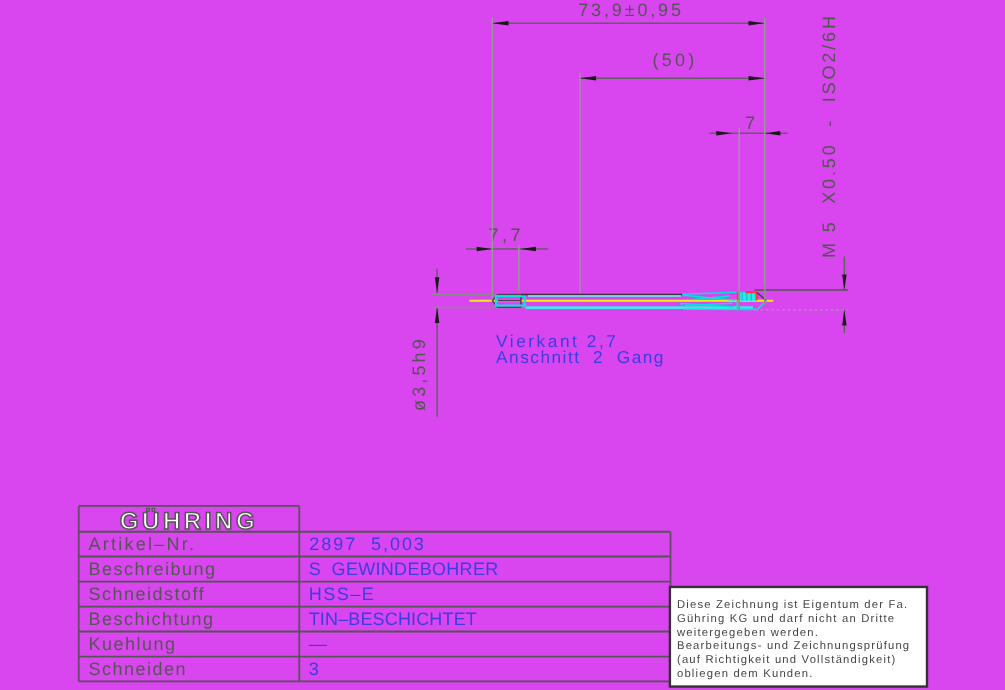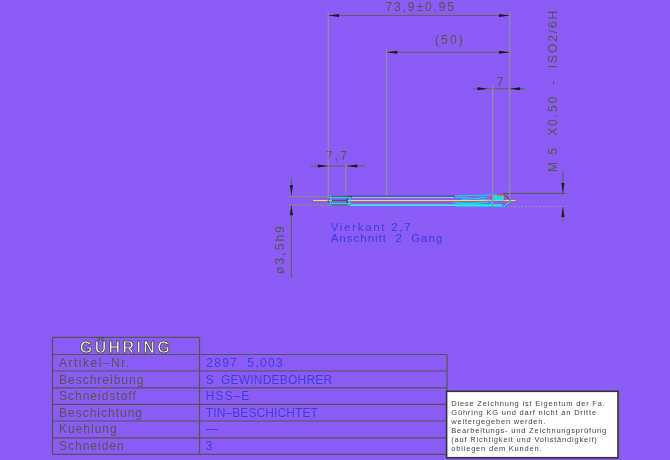--- a/index.html
+++ b/index.html
@@ -1,16 +1,16 @@
 <!DOCTYPE html>
 <html><head>
 <meta charset="utf-8">
 <style>
   html,body{margin:0;padding:0;background:#fff;}
-  #page{position:relative;width:670px;height:460px;background:#8b5cf6;overflow:hidden;
+  #page{position:relative;width:670px;height:460px;background:#d946ef;overflow:hidden;
         font-family:"Liberation Sans", sans-serif;}
   svg text{font-family:"Liberation Sans", sans-serif;}
 </style>
 </head>
 <body>
 <div id="page">
 <svg width="670" height="460" viewBox="0 0 670 460" shape-rendering="auto">
 
 <g stroke="#606060" stroke-width="1">
   <line x1="328.2" y1="15.5" x2="509.8" y2="15.5"></line>

